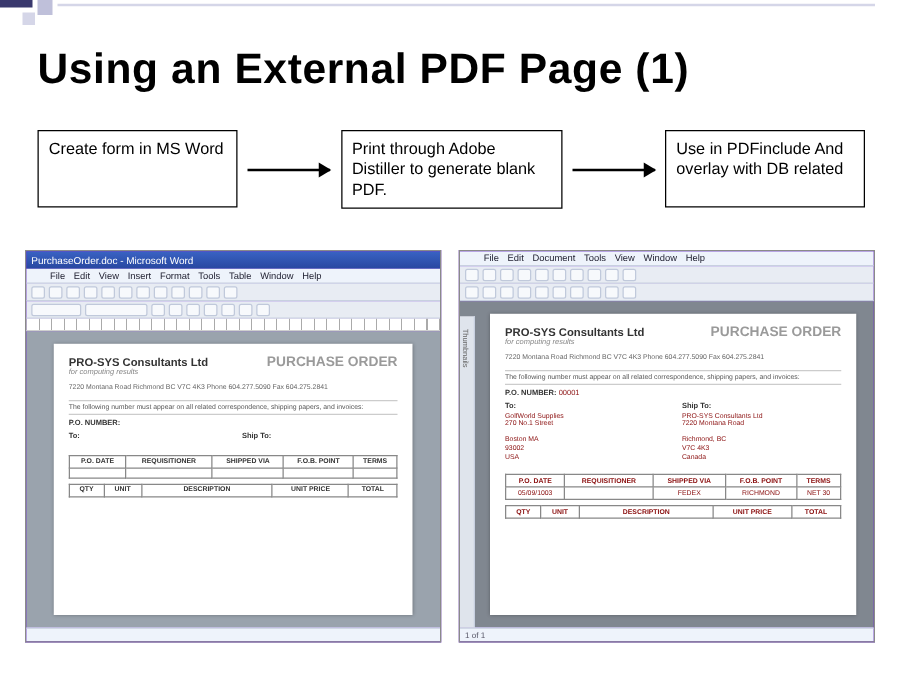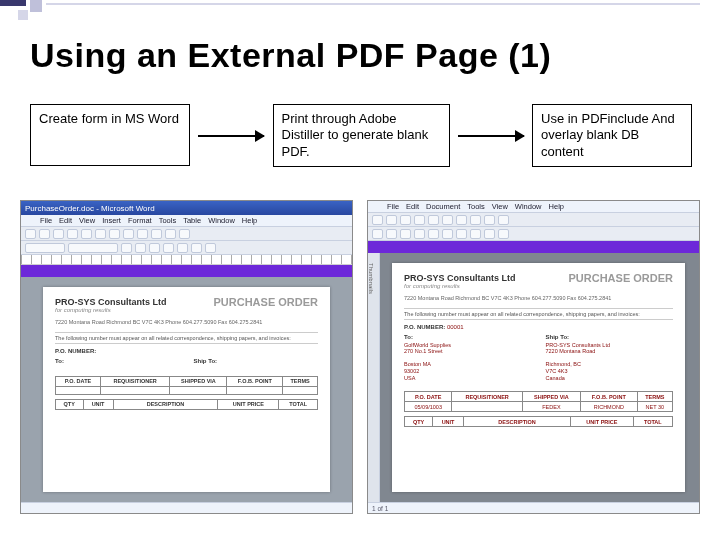--- a/index.html
+++ b/index.html
@@ -78,21 +78,21 @@
   .toolbar {
     height: 14px; background: #e8ecf3; border-bottom: 1px solid #c8d0e0;
     display: flex; gap: 3px; padding: 2px 4px; align-items: center;
   }
   .tb-btn { width: 11px; height: 10px; background: #f7f9fc; border: 1px solid #c0c9db; border-radius: 2px; }
   .ruler {
     height: 10px; background: #fff; border-bottom: 1px solid #cfcfcf;
     background-image: repeating-linear-gradient(90deg,#aaa 0,#aaa 1px,transparent 1px,transparent 10px);
   }
   .doc-area {
-    flex: 1; background: #9aa3ad; padding: 10px 22px; overflow: hidden; margin-top: 12px;
+    flex: 1; background: #9aa3ad; padding: 10px 22px; overflow: hidden;
   }
   .paper {
     background: #fff; height: 100%; padding: 10px 12px;
     box-shadow: 0 0 3px rgba(0,0,0,.3);
     font-size: 6.5px; color: #333;
     position: relative;
   }
   .po-head { display: flex; justify-content: space-between; align-items: flex-start; margin-bottom: 6px; }
   .company { font-size: 8px; }
   .company b { font-size: 9px; }
@@ -133,21 +133,21 @@
 
 <div class="step-row">
   <div class="step-box"><span>Create form in MS Word</span></div>
   <div class="arrow-wrap">
       <div class="arrow"></div>
     </div>
   <div class="step-box wide"><span>Print through Adobe Distiller to generate blank PDF.</span></div>
   <div class="arrow-wrap">
       <div class="arrow"></div>
     </div>
-  <div class="step-box"><span>Use in PDFinclude And overlay blank DB content</span></div>
+  <div class="step-box"><span>Use in PDFinclude And overlay with DB related</span></div>
 </div>
 
 <div class="screens">
 
   <div class="app-window">
     <div class="titlebar">
         <span>PurchaseOrder.doc - Microsoft Word</span>
       </div>
     <div class="menubar">
       <span>File</span>

